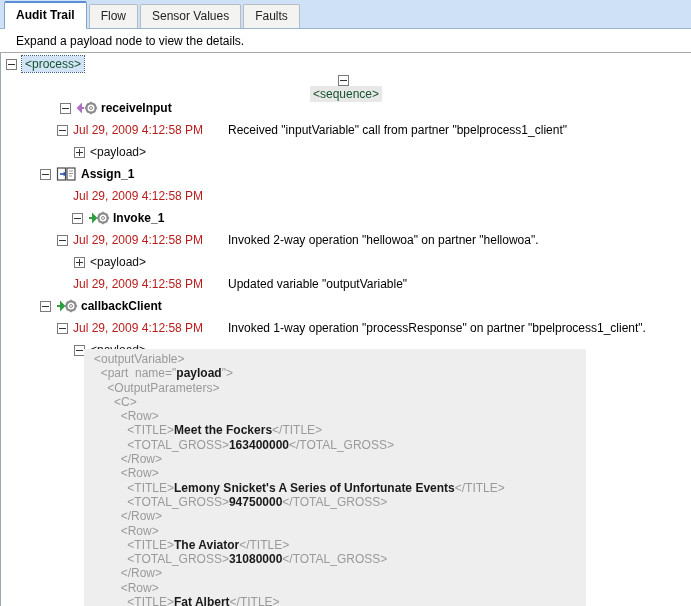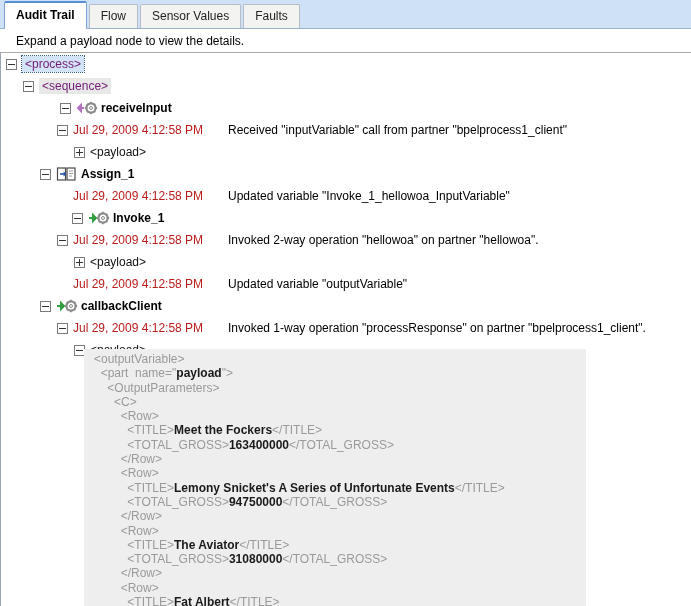--- a/index.html
+++ b/index.html
@@ -116,21 +116,21 @@
   .exp.plus::after {
     content: "";
     position: absolute;
     top: 1px; bottom: 1px; left: 4px;
     width: 1px; background: #333;
   }
 
   .label { font-size: 12px; color: #000; }
   .label.bold { font-weight: bold; }
   .label.xmlnode {
-    color: #701a75;
+    color: #14532d;
     padding: 1px 3px;
     background: #e8e8e8;
   }
   .label.xmlnode.sel {
     background: #d4e4f7;
     outline: 1px dotted #3a5d85;
   }
   .label.payload { color: #111; }
   .ts {
     font-size: 12px;
@@ -183,21 +183,21 @@
       <div class="tab inactive">Faults</div>
     </div>
 
   <div class="instruction">Expand a payload node to view the details.</div>
 
   <div class="tree" id="tree">
       <div class="row" style="padding-left: 5px;">
         <span class="exp"></span>
         <span class="label xmlnode sel">&lt;process&gt;</span>
       </div>
-      <div class="row" style="padding-left: 22px;">
+      <div class="row" style=" flex-direction: column;">
         <span class="exp"></span>
         <span class="label xmlnode">&lt;sequence&gt;</span>
       </div>
       <div class="row" style="padding-left: 59px;">
         <span class="exp"></span>
         <span class="icn">
           <svg width="22" height="14" viewBox="0 0 22 14">
             <path d="M8 7 L2 7 M5 4 L2 7 L5 10 Z" stroke="#b06fc0" fill="#b06fc0" stroke-width="2"></path>
             <circle cx="15" cy="7" r="4.6" fill="none" stroke="#8a8a8a" stroke-width="2.2"></circle>
             <circle cx="15" cy="7" r="1.5" fill="#ffffff" stroke="#8a8a8a" stroke-width="1"></circle>
@@ -233,21 +233,20 @@
             <path d="M4 7 L9.5 7" stroke="#2255aa" stroke-width="1.6"></path>
             <path d="M7.6 4.6 L10.4 7 L7.6 9.4 Z" fill="#2255aa"></path>
             <path d="M13 4 L17 4 M13 6.5 L17 6.5 M13 9 L16 9" stroke="#9a9a9a" stroke-width="1"></path>
           </svg>
         </span>
         <span class="label bold">Assign_1</span>
       </div>
       <div class="row" style="padding-left: 56px;">
         <span class="exp" style="visibility: hidden;"></span>
         <span class="ts">Jul 29, 2009 4:12:58 PM</span>
-        <span class="msg">Updated variable "Invoke_1_hellowoa_InputVariable"</span>
       </div>
       <div class="row" style="padding-left: 39px; margin-left: 32px;">
         <span class="exp"></span>
         <span class="icn">
           <svg width="22" height="14" viewBox="0 0 22 14">
             <path d="M1 7 L7 7 M5 4 L8 7 L5 10 Z" stroke="#2f9e3f" fill="#2f9e3f" stroke-width="2"></path>
             <circle cx="15" cy="7" r="4.6" fill="none" stroke="#8a8a8a" stroke-width="2.2"></circle>
             <circle cx="15" cy="7" r="1.5" fill="#ffffff" stroke="#8a8a8a" stroke-width="1"></circle>
             <g stroke="#8a8a8a" stroke-width="1.6">
               <line x1="15" y1="0.8" x2="15" y2="2.6"></line>

